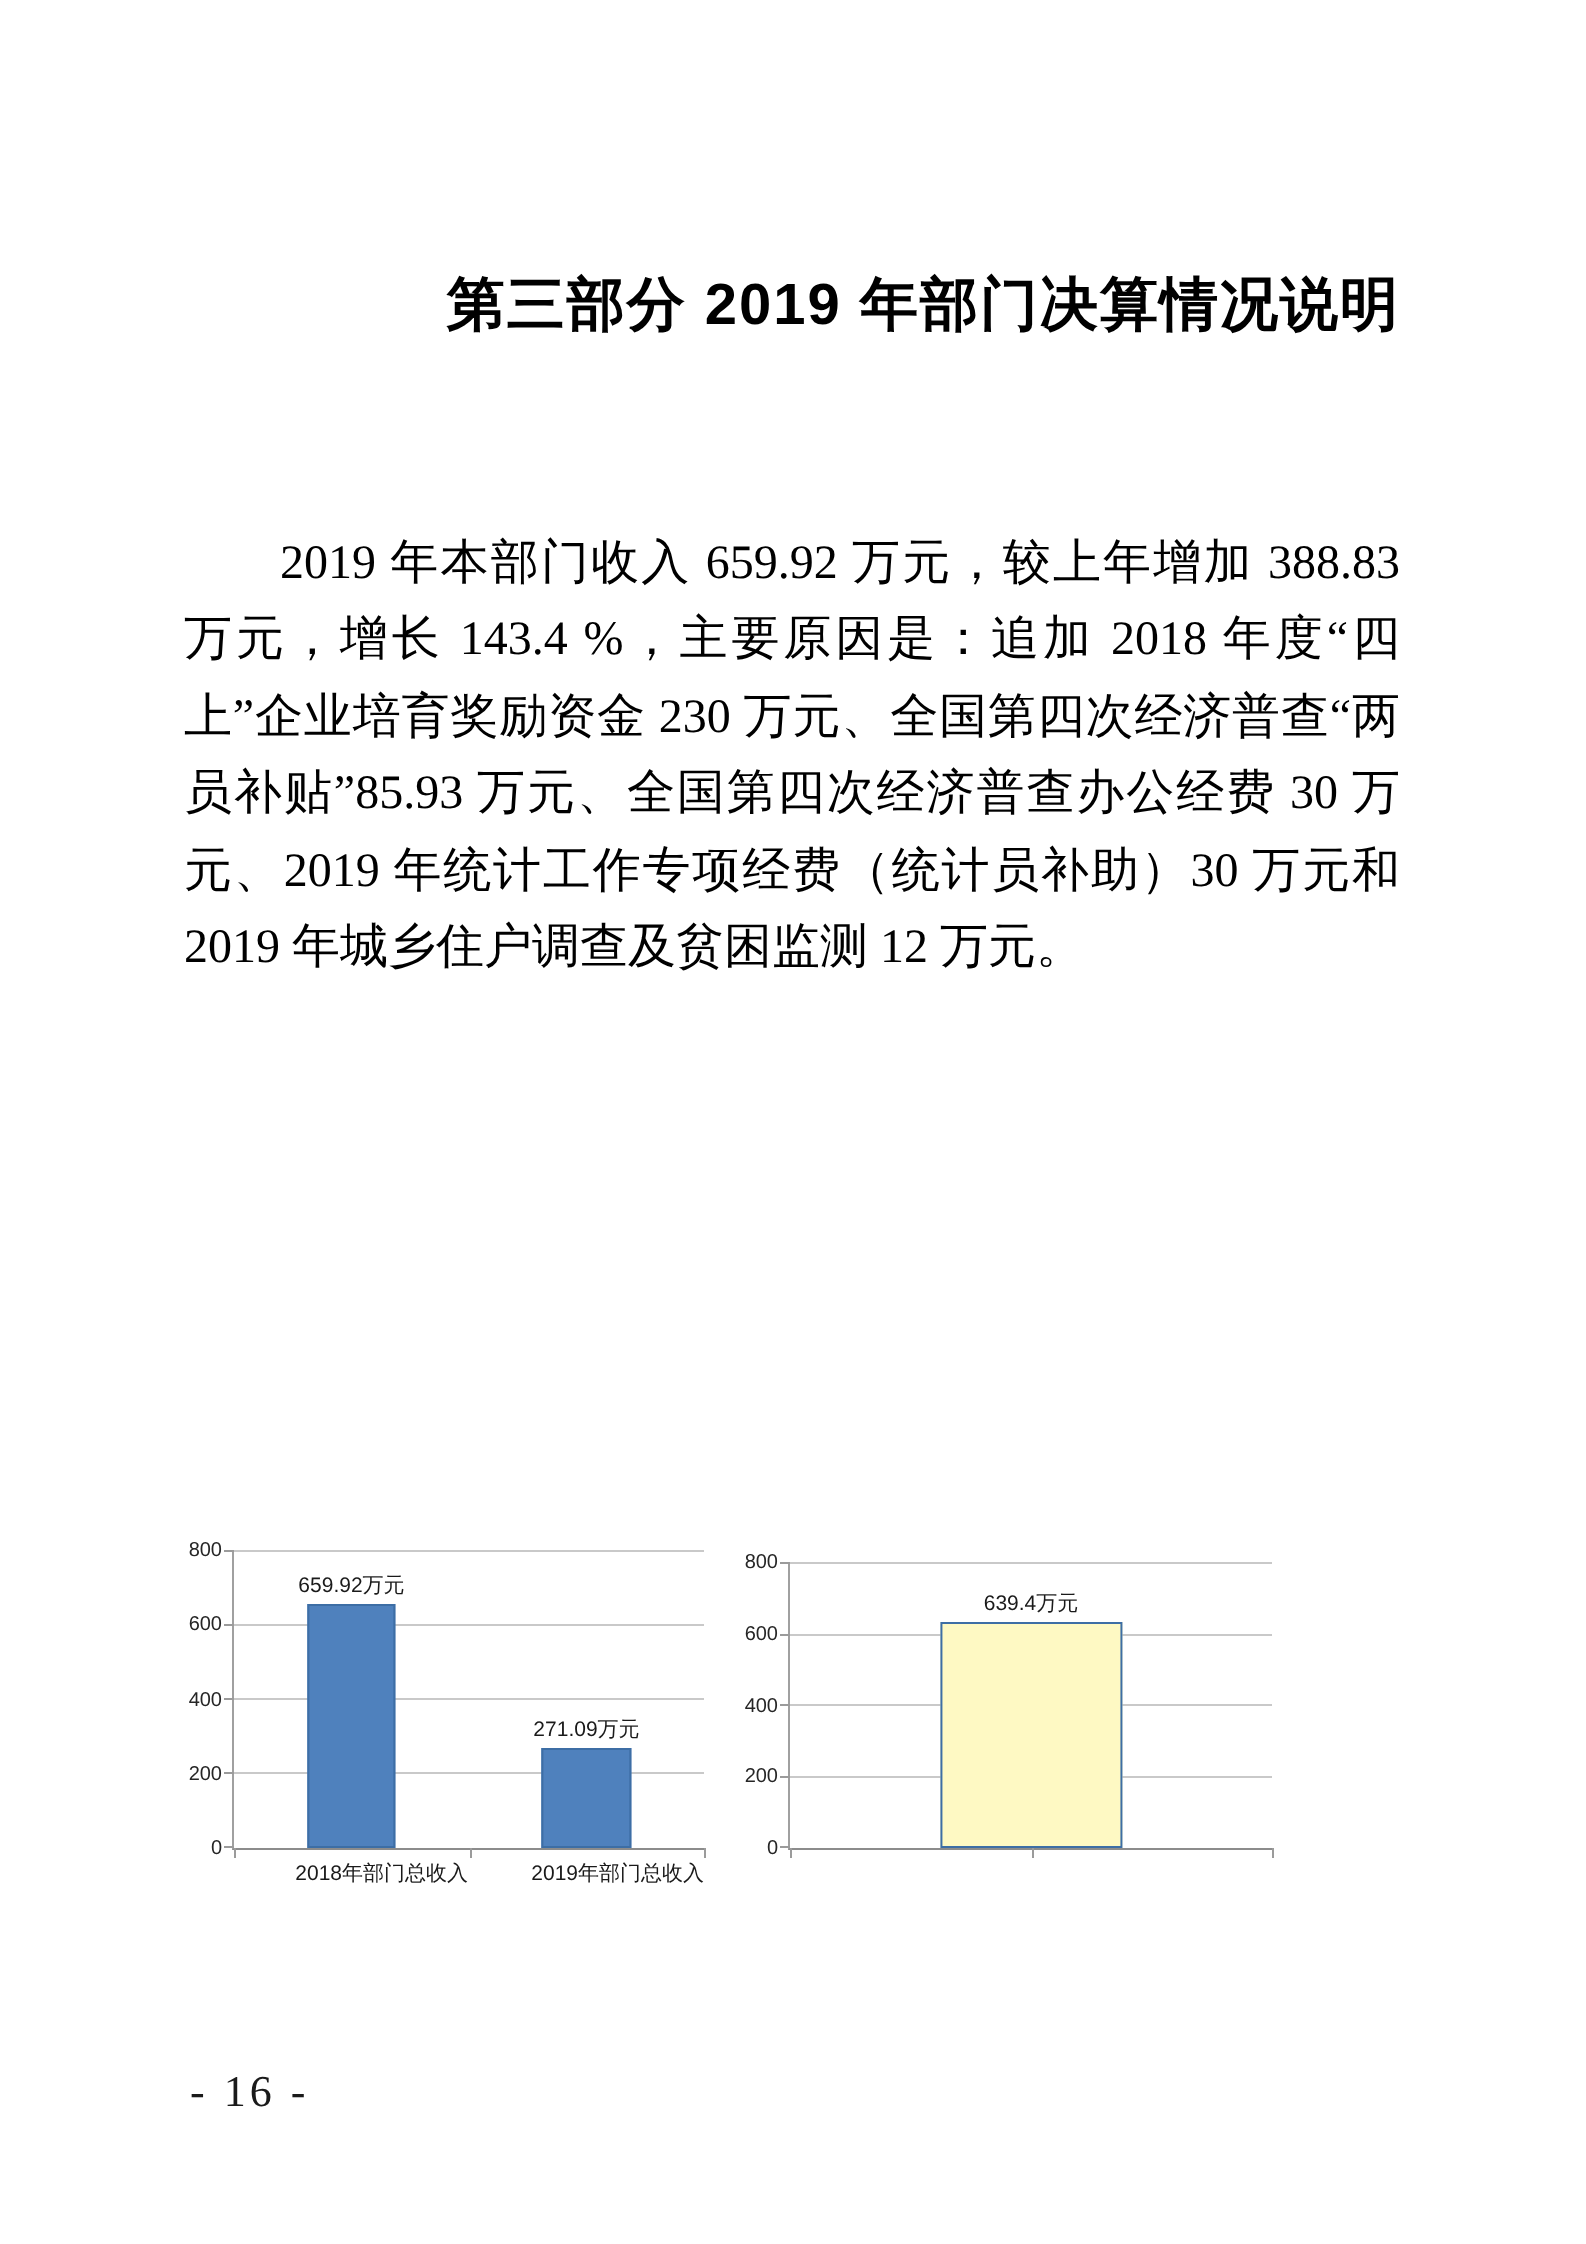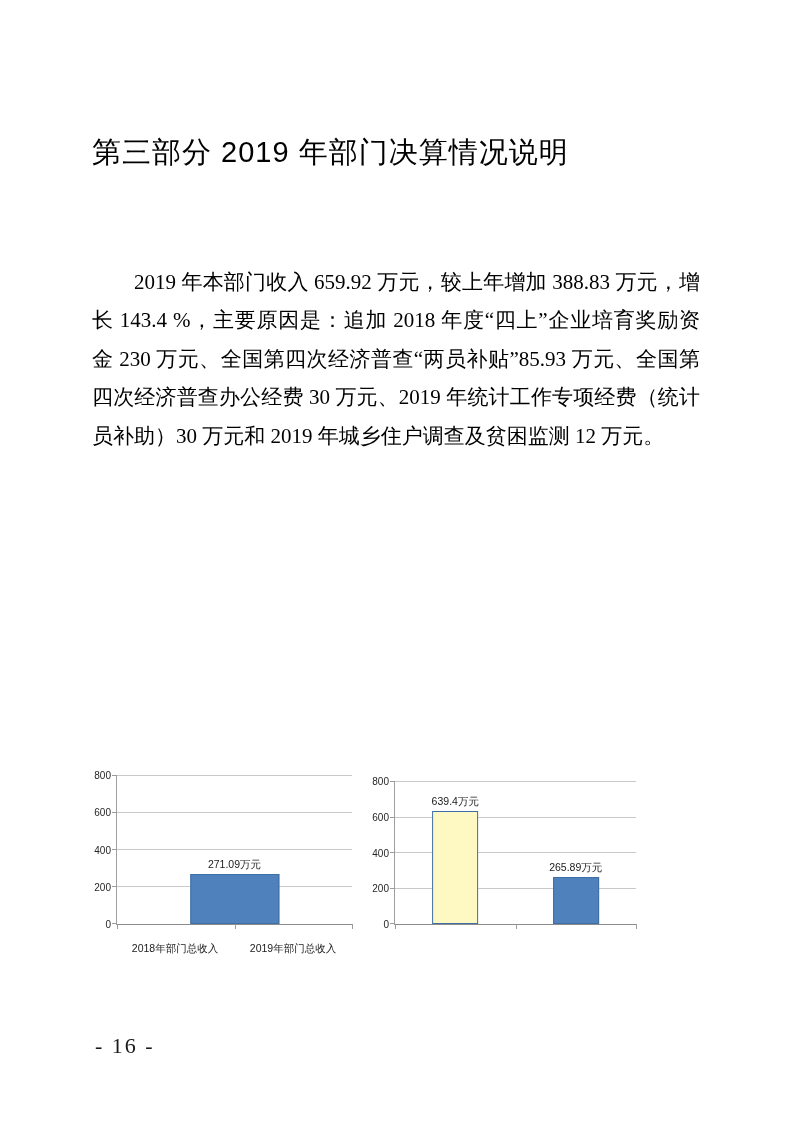--- a/index.html
+++ b/index.html
@@ -10,44 +10,44 @@
     color: #000000;
     position: relative;
     overflow: hidden;
   }
   .page { position: absolute; inset: 0; }
 
   .doc-title {
     position: absolute;
     top: 133px; left: 92px; width: 608px;
     margin: 0;
-    text-align: left;
+    text-align: right;
     font-family: "Liberation Sans", sans-serif;
-    font-weight: normal;
+    font-weight: bold;
     font-size: 29px;
     letter-spacing: 1px;
     color: #000;
   }
 
   .section-heading {
     position: absolute;
     top: 226px; left: 92px; width: 608px;
     margin: 0;
     font-family: "Liberation Sans", sans-serif;
     font-weight: bold;
     font-size: 21px;
     text-indent: 2.4em;
     color: #000;
   }
 
   .para {
     position: absolute;
     left: 92px; width: 608px;
     margin: 0;
-    font-size: 21px;
+    font-size: 24px;
     line-height: 38.4px;
     text-align: justify;
     text-justify: inter-character;
     text-indent: 2em;
     color: #000;
   }
   .para-1 { top: 263px; }
   .para-2 { top: 513px; }
 
   
@@ -118,21 +118,21 @@
     white-space: nowrap;
     font-size: 10.5px;
     color: #1a1a1a;
   }
   .xlabels {
     display: flex;
     margin-left: 26px;
     font-size: 10.5px;
     color: #1a1a1a;
   }
-  .xlabel { flex: 1; text-align: center; padding-top: 5px; margin-top: 12px; }
+  .xlabel { flex: 1; text-align: right; padding-top: 5px; }
 
   .pageno {
     position: absolute;
     top: 1033px; left: 95px;
     font-size: 22px;
     letter-spacing: 2px;
     color: #1a1a1a;
   }
 </style>
 </head>
@@ -159,20 +159,25 @@
           <div class="plot">
             <div class="ytickmark" style="bottom: 0%;"></div>
             <div class="gridline" style="bottom: 25%;"></div>
             <div class="ytickmark" style="bottom: 25%;"></div>
             <div class="gridline" style="bottom: 50%;"></div>
             <div class="ytickmark" style="bottom: 50%;"></div>
             <div class="gridline" style="bottom: 75%;"></div>
             <div class="ytickmark" style="bottom: 75%;"></div>
             <div class="gridline" style="bottom: 100%;"></div>
             <div class="ytickmark" style="bottom: 100%;"></div>
+            <div class="slot">
+              <div class="bar" style="height: 82.49%; background: rgb(79, 129, 189);">
+                <span class="vlabel">659.92万元</span>
+              </div>
+            </div>
             <div class="slot">
               <div class="bar" style="height: 33.8862%; background: rgb(79, 129, 189); text-decoration: underline;">
                 <span class="vlabel">271.09万元</span>
               </div>
             </div>
             <div class="xtickmark" style="left: 0%;"></div>
             <div class="xtickmark" style="left: 50%;"></div>
             <div class="xtickmark" style="left: 100%;"></div>
           </div>
         </div>
@@ -198,25 +203,20 @@
             <div class="ytickmark" style="bottom: 50%;"></div>
             <div class="gridline" style="bottom: 75%;"></div>
             <div class="ytickmark" style="bottom: 75%;"></div>
             <div class="gridline" style="bottom: 100%;"></div>
             <div class="ytickmark" style="bottom: 100%;"></div>
             <div class="slot">
               <div class="bar" style="height: 79.925%; background: #fef9c3;">
                 <span class="vlabel">639.4万元</span>
               </div>
             </div>
-            <div class="slot">
-              <div class="bar" style="height: 33.2362%; background: rgb(79, 129, 189);">
-                <span class="vlabel">265.89万元</span>
-              </div>
-            </div>
             <div class="xtickmark" style="left: 0%;"></div>
             <div class="xtickmark" style="left: 50%;"></div>
             <div class="xtickmark" style="left: 100%;"></div>
           </div>
         </div>
       </div>
   </div>
 
   <div class="pageno">- 16 -</div>
 

